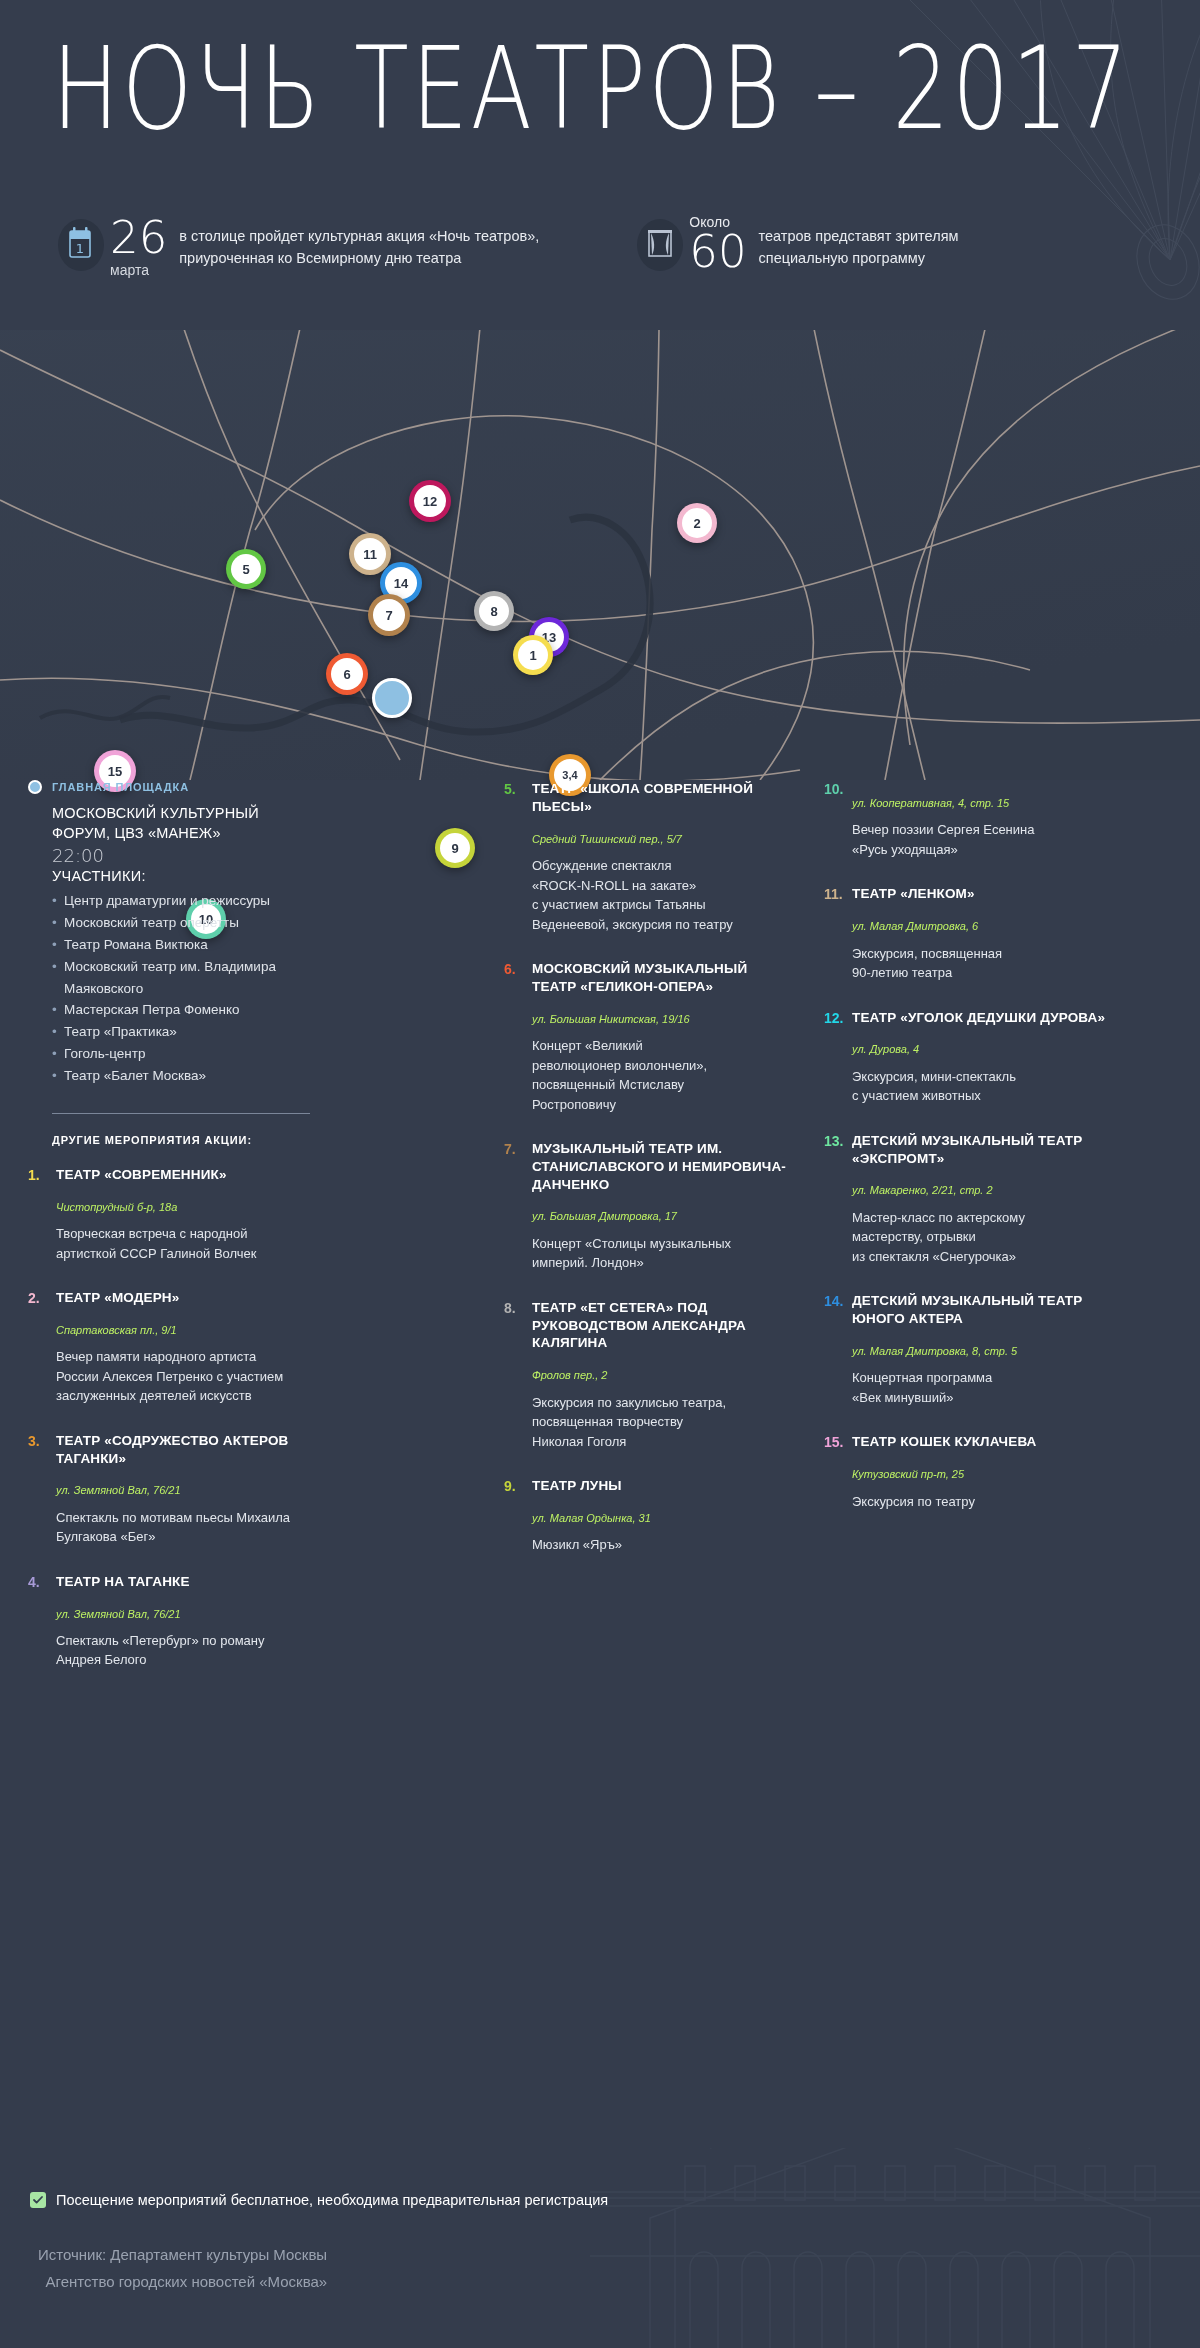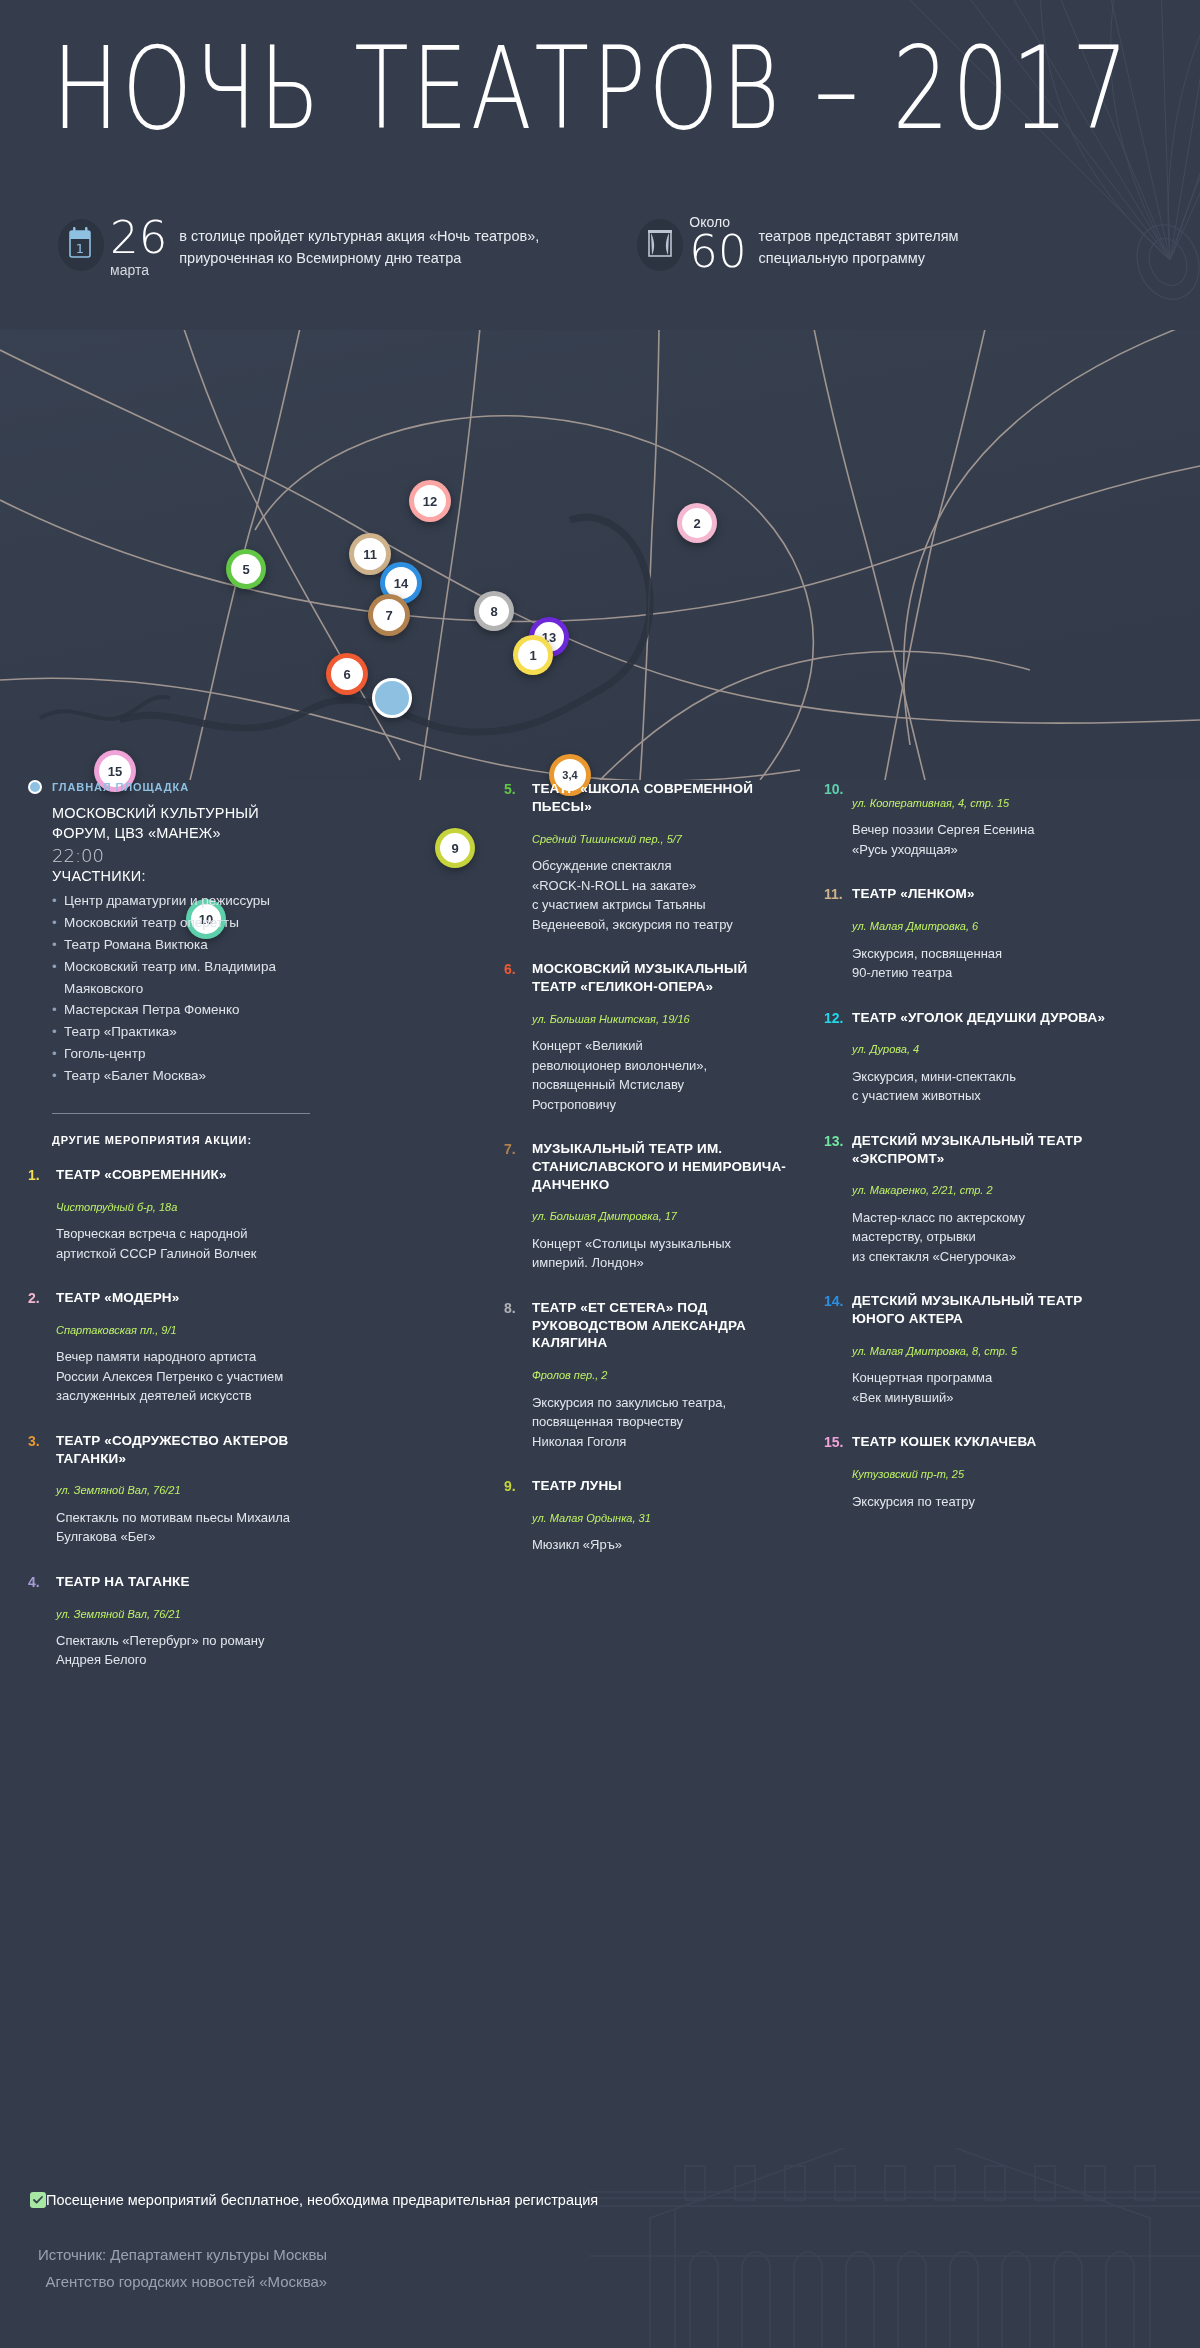--- a/index.html
+++ b/index.html
@@ -262,20 +262,21 @@
     right: -10px;
     bottom: 0;
     opacity: 0.55;
   }
   .note {
     position: absolute;
     left: 30px;
     bottom: 140px;
     display: flex;
     align-items: center;
+    gap: 10px;
     z-index: 3;
   }
   .check {
     width: 16px; height: 16px;
     background: #a8e6a3;
     border-radius: 3px;
     display: flex;
     align-items: center;
     justify-content: center;
     flex: 0 0 auto;
@@ -332,21 +333,21 @@
       <g stroke="#2b3340" stroke-width="7" fill="none" opacity="0.9">
         <path d="M 120 520 C 165 505 200 530 250 528 C 300 526 310 498 350 500 C 395 502 420 530 470 532 C 530 534 560 512 600 490 C 640 468 660 420 645 370 C 632 328 598 310 570 320"></path>
       </g>
       <g stroke="#2b3340" stroke-width="4" fill="none" opacity="0.85">
         <path d="M 40 518 C 70 500 95 524 118 518 C 140 512 148 492 170 498"></path>
       </g>
     </svg>
   </div>
 
   <div id="markers-layer">
-      <div class="marker" style="left: 409px; top: 480px; width: 42px; height: 42px; background: #fca5a5; box-shadow: rgba(0, 0, 0, 0.35) 0px 3px 9px;">
+      <div class="marker" style="left: 409px; top: 480px; width: 42px; height: 42px; background: #be185d; box-shadow: rgba(0, 0, 0, 0.35) 0px 3px 9px;">
         <div style="background: rgb(255, 255, 255); border-radius: 50%; width: 32px; height: 32px; display: flex; align-items: center; justify-content: center;">
           <span style="font-size: 13px;">12</span>
         </div>
       </div>
       <div class="marker" style="left: 677px; top: 503px; width: 40px; height: 40px; background: rgb(243, 184, 207); box-shadow: rgba(0, 0, 0, 0.35) 0px 3px 9px;">
         <div style="background: rgb(255, 255, 255); border-radius: 50%; width: 30px; height: 30px; display: flex; align-items: center; justify-content: center;">
           <span style="font-size: 13px;">2</span>
         </div>
       </div>
       <div class="marker" style="left: 226px; top: 549px; width: 40px; height: 40px; background: rgb(98, 199, 68); box-shadow: rgba(0, 0, 0, 0.35) 0px 3px 9px;">

